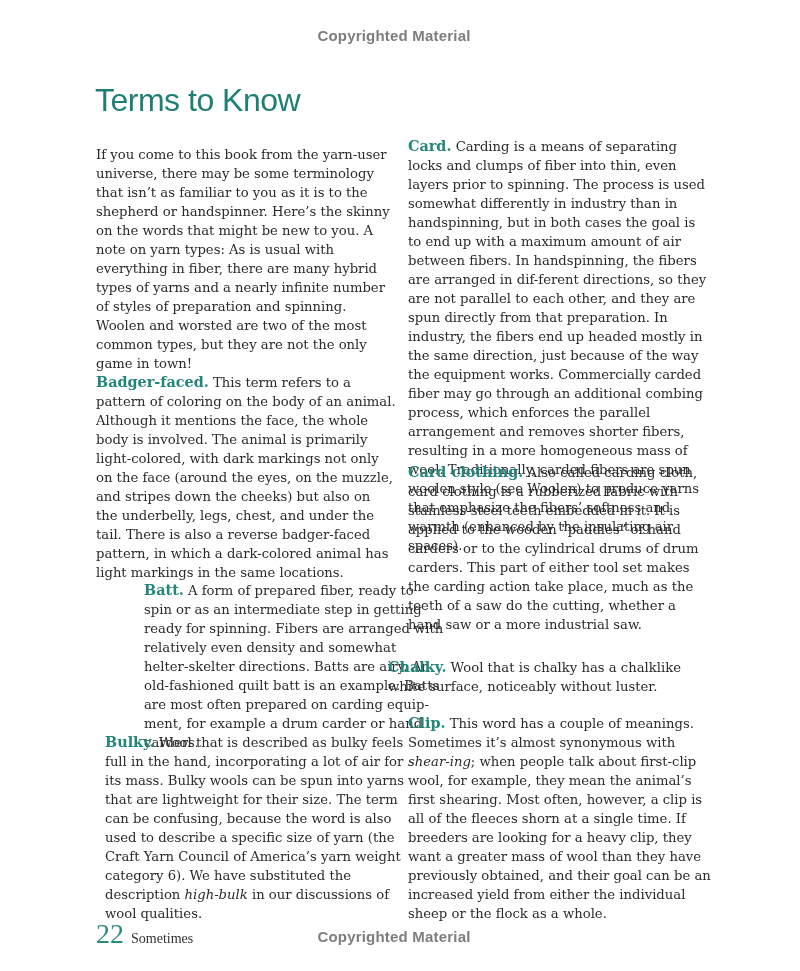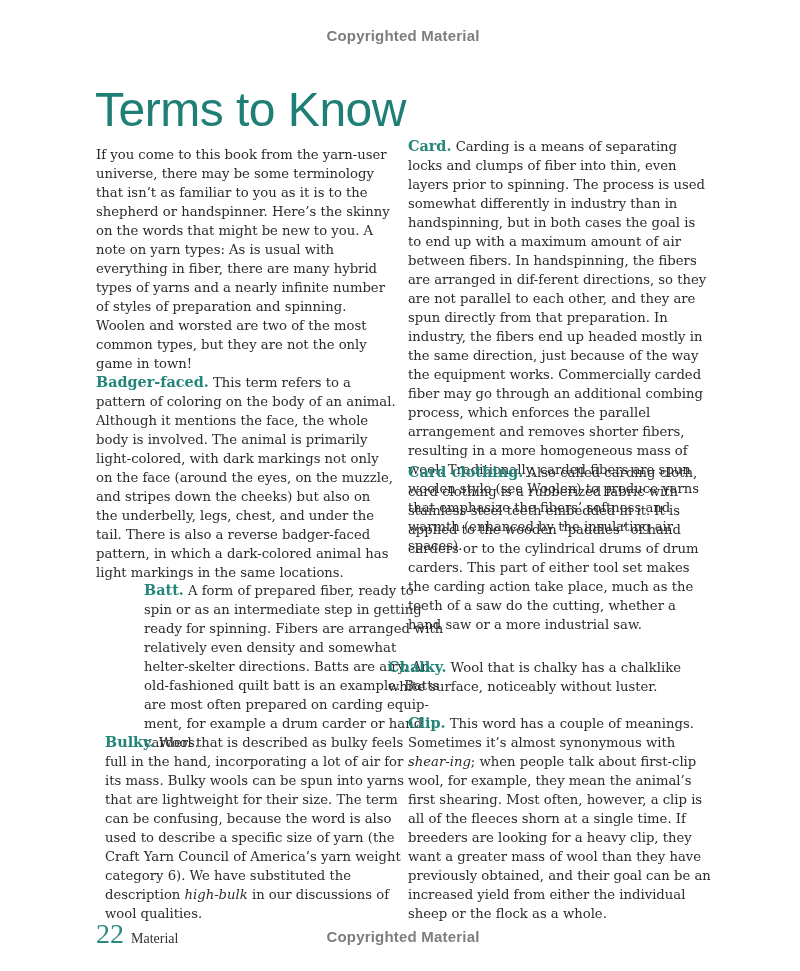--- a/index.html
+++ b/index.html
@@ -1,20 +1,20 @@
 <!DOCTYPE html>
 <html><head>
 <meta charset="utf-8">
 <style>
   html, body { margin: 0; padding: 0; background: #ffffff; }
   body { width: 800px; height: 971px; position: relative; overflow: hidden; font-family: "DejaVu Serif", serif; color: #2b2b2b; }
-  .watermark { position: absolute; left: 13px; width: 780px; text-align: center; font-family: "Liberation Sans", sans-serif; font-weight: bold; font-size: 15px; color: #7d7d7d; letter-spacing: 0.2px; }
+  .watermark { position: absolute; left: 4px; width: 780px; text-align: center; font-family: "Liberation Sans", sans-serif; font-weight: bold; font-size: 15px; color: #7d7d7d; letter-spacing: 0.2px; }
   .wm-top { top: 27px; }
   .wm-bottom { top: 928px; }
-  .title { position: absolute; left: 95px; top: 82px; font-family: "Liberation Sans", sans-serif; font-weight: normal; font-size: 48px; color: #1f7f75; letter-spacing: -0.5px; margin: 0; }
+  .title { position: absolute; left: 95px; top: 82px; font-family: "Liberation Sans", sans-serif; font-weight: normal; font-size: 32px; color: #1f7f75; letter-spacing: -0.5px; margin: 0; }
   p { margin: 0; font-size: 13.2px; line-height: 19px; text-align: left; }
   .entry { position: absolute; }
   .term { color: #24857a; font-weight: bold; font-size: 14.4px; }
   em { font-style: italic; margin-top: 47px; }
   .intro { top: 145px; left: 96px; width: 300px; }
   .e-badger { top: 372px; left: 96px; width: 300px; }
   .e-batt { top: 580px; left: 96px; width: 300px; margin-left: 48px; }
   .e-bulky { top: 732px; left: 105px; width: 300px; }
   .e-card { top: 88px; left: 408px; width: 304px; margin-top: 48px; }
   .e-cardcloth { top: 462px; left: 408px; width: 304px; }
@@ -42,16 +42,16 @@
 <p class="entry e-card"><span class="term">Card.</span><span> Carding is a means of separating locks and clumps of fiber into thin, even layers prior to spinning. The process is used somewhat differently in industry than in handspinning, but in both cases the goal is to end up with a maximum amount of air between fibers. In handspinning, the fibers are arranged in dif-ferent directions, so they are not parallel to each other, and they are spun directly from that preparation. In industry, the fibers end up headed mostly in the same direction, just because of the way the equipment works. Commercially carded fiber may go through an additional combing process, which enforces the parallel arrangement and removes shorter fibers, resulting in a more homogeneous mass of wool. Traditionally, carded fibers are spun woolen style (see Woolen) to produce yarns that emphasize the fibers’ softness and warmth (enhanced by the insulating air spaces).</span></p>
 
 <p class="entry e-cardcloth"><span class="term">Card clothing.</span><span> Also called carding cloth, card clothing is a rubberized fabric with stainless-steel teeth embedded in it. It is applied to the wooden “paddles” of hand carders or to the cylindrical drums of drum carders. This part of either tool set makes the carding action take place, much as the teeth of a saw do the cutting, whether a hand saw or a more industrial saw.</span></p>
 
 <p class="entry e-chalky"><span class="term">Chalky.</span><span> Wool that is chalky has a chalklike white surface, noticeably without luster.</span></p>
 
 <p class="entry e-clip"><span class="term">Clip.</span><span> This word has a couple of meanings. Sometimes it’s almost synonymous with </span><em>shear-ing</em><span>; when people talk about first-clip wool, for example, they mean the animal’s first shearing. Most often, however, a clip is all of the fleeces shorn at a single time. If breeders are looking for a heavy clip, they want a greater mass of wool than they have previously obtained, and their goal can be an increased yield from either the individual sheep or the flock as a whole.</span></p>
 
 <div class="folio">
   <span class="page-num">22</span>
-  <span class="section">Material</span>
+  <span class="section">Sometimes</span>
 </div>
 
 <div class="watermark wm-bottom">Copyrighted Material</div>
 
 </body></html>

